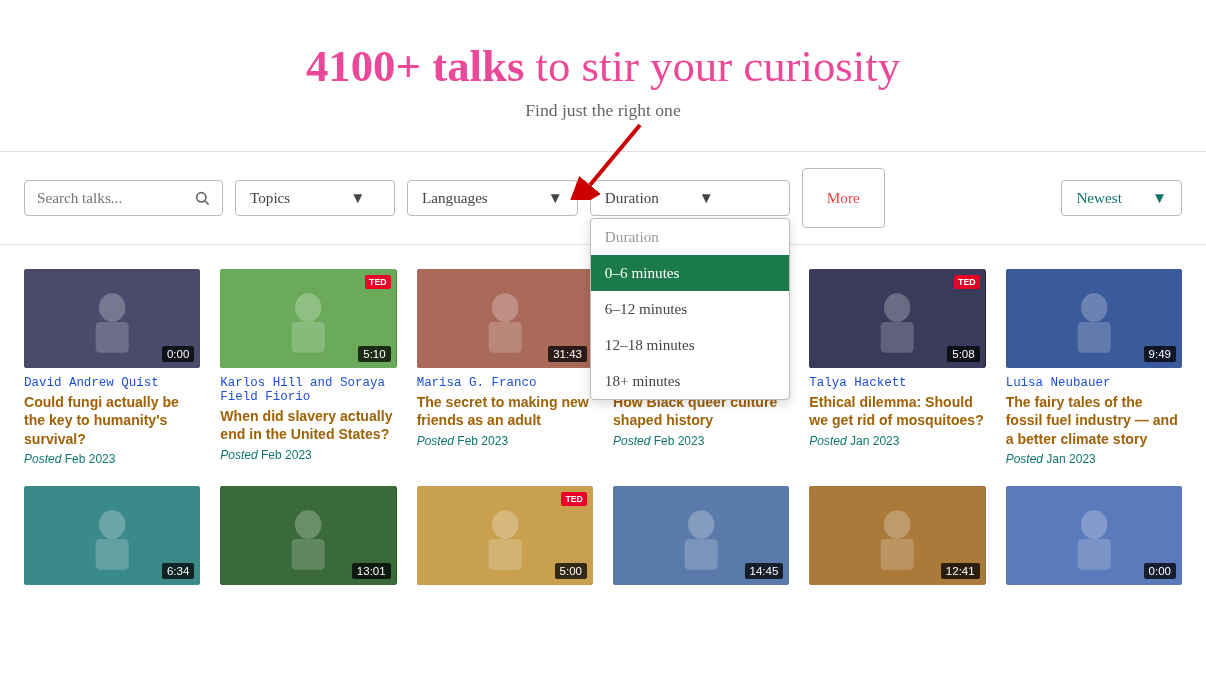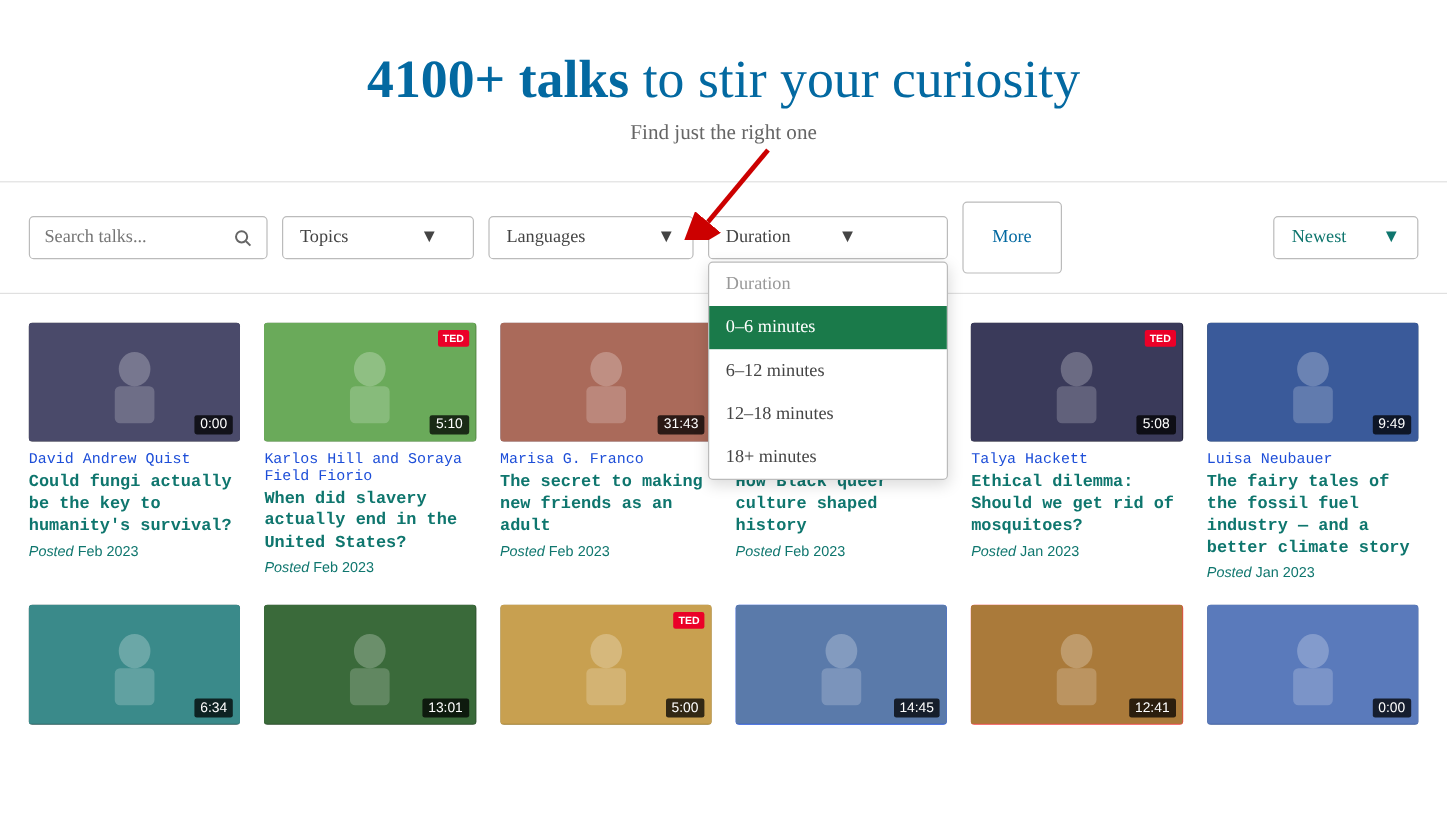--- a/index.html
+++ b/index.html
@@ -6,21 +6,21 @@
     body { font-family: 'Georgia', serif; background: #fff; color: #333; }
 
     .header-section {
       text-align: center;
       padding: 40px 20px 30px;
       background: #fff;
     }
     .header-section h1 {
       font-size: 2.8rem;
       font-weight: 400;
-      color: #0369a1;
+      color: #ec4899;
     }
     .header-section h1 strong {
       font-weight: 800;
     }
     .header-section p {
       font-size: 1.1rem;
       color: #666;
       margin-top: 8px;
     }
 
@@ -96,21 +96,21 @@
       color: #444;
     }
 
     .more-btn {
       border: 1.5px solid #bbb;
       border-radius: 4px;
       padding: 20px 24px;
       font-size: 0.95rem;
       cursor: pointer;
       background: #fff;
-      color: #0369a1;
+      color: #ef4444;
       font-family: inherit;
     }
 
     .spacer { flex: 1; }
 
     .sort-wrapper {
       display: flex;
       align-items: center;
       border: 1.5px solid #bbb;
       border-radius: 4px;
@@ -206,23 +206,23 @@
     }
     .video-author {
       font-size: 0.78rem;
       color: #1d4ed8;
       margin-bottom: 3px;
       font-family: Liberation Mono, monospace;
     }
     .video-title {
       font-size: 0.88rem;
       font-weight: 700;
-      color: #0f766e;
+      color: #a16207;
       line-height: 1.3;
-      font-family: Liberation Mono, monospace;
+      font-family: Liberation Sans, sans-serif;
     }
     .video-posted {
       font-size: 0.75rem;
       color: #0f766e;
       margin-top: 4px;
       font-family: Liberation Sans, sans-serif;
     }
     .video-posted span {
       font-style: italic;
     }

